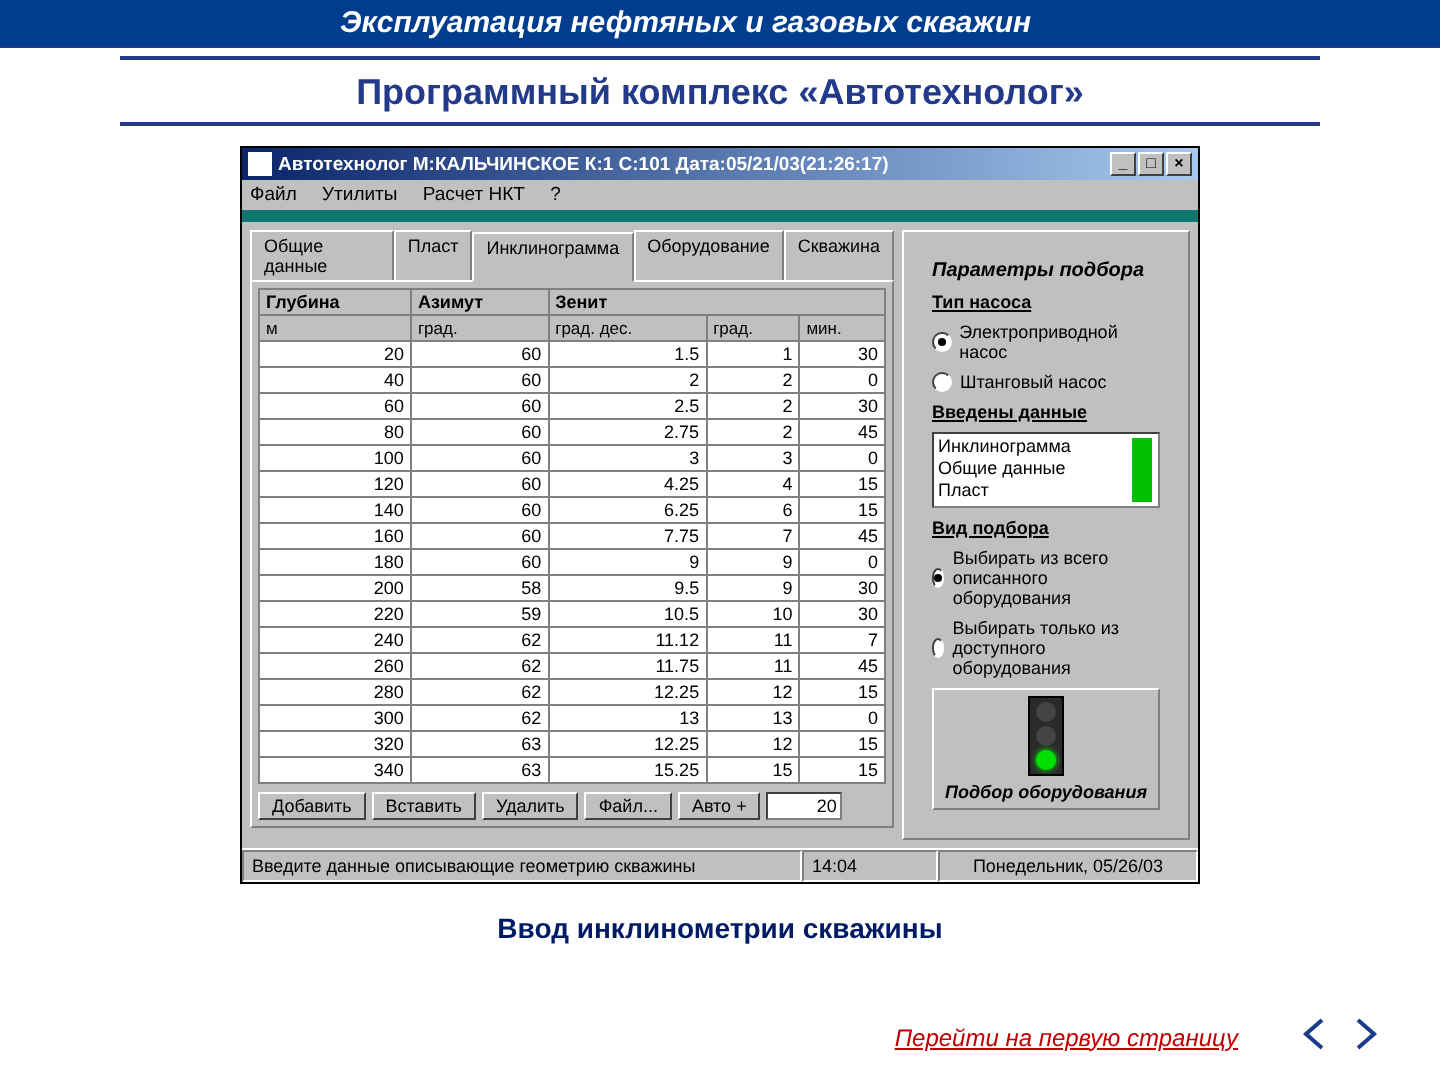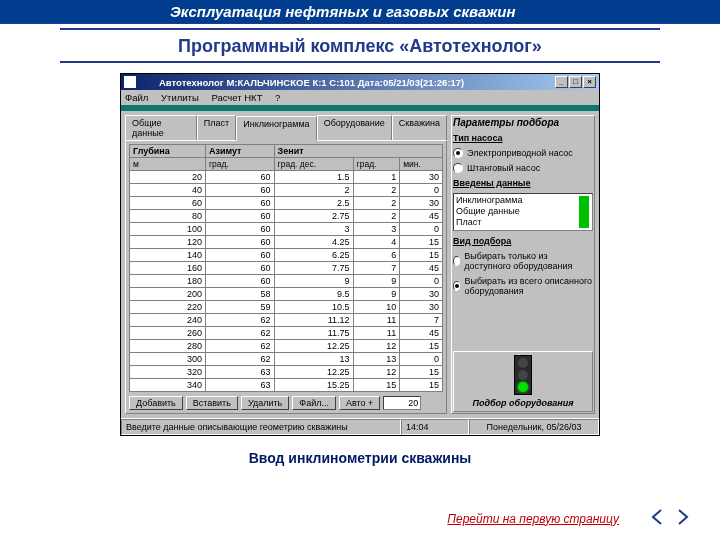--- a/index.html
+++ b/index.html
@@ -39,21 +39,20 @@
     font-size: 9.5px;
     font-family: "MS Sans Serif", Tahoma, sans-serif;
   }
   .titlebar {
     background: linear-gradient(to right, #0a246a, #a6caf0);
     color: #fff;
     padding: 2px 3px;
     display: flex;
     align-items: center;
     font-weight: bold;
-    gap: 20px;
   }
   .titlebar .icon {
     width: 12px; height: 12px; background: #fff; margin-right: 3px;
     display: inline-block;
   }
   .titlebar .title-text { flex: 1; font-size: 9.5px; }
   .titlebar .win-btns { display: flex; gap: 1px; }
   .titlebar .win-btn {
     width: 13px; height: 12px; background: #c0c0c0;
     border: 1px solid #fff; border-right-color:#404040; border-bottom-color:#404040;
@@ -112,21 +111,21 @@
   .num-field {
     background:#fff; border:1px solid #808080; border-top-color:#404040; border-left-color:#404040;
     width: 38px; height: 14px; font-size:9px; padding:0 2px; text-align:right;
   }
 
   .right-pane {
     width: 144px;
     border: 1px solid #808080;
     border-top-color:#fff; border-left-color:#fff;
     background:#c0c0c0;
-    padding: 1px;
+    padding: 14px;
     display:flex; flex-direction:column; gap:5px;
   }
   .section-title { font-style: italic; font-weight: bold; font-size: 10px; }
   .group-label { font-weight: bold; font-size: 9px; text-decoration: underline; }
   .radio-row { display:flex; align-items:center; gap:4px; font-size:9px; }
   .radio {
     width:10px; height:10px; border-radius:50%;
     border:1px solid #404040; border-right-color:#fff; border-bottom-color:#fff;
     background:#fff; display:inline-flex; align-items:center; justify-content:center;
   }
@@ -380,26 +379,26 @@
         <div class="items">
           <div>Инклинограмма</div>
           <div>Общие данные</div>
           <div>Пласт</div>
         </div>
         <div class="indicator"></div>
       </div>
 
       <div class="group-label">Вид подбора</div>
       <div class="radio-row">
+        <span class="radio checked"></span>
+        <span style="line-height:10px;">Выбирать из всего описанного оборудования</span>
+      </div>
+      <div class="radio-row">
         <span class="radio"></span>
         <span style="line-height:10px;">Выбирать только из доступного оборудования</span>
-      </div>
-      <div class="radio-row">
-        <span class="radio checked"></span>
-        <span style="line-height:10px;">Выбирать из всего описанного оборудования</span>
       </div>
 
       <div class="traffic-box">
         <div class="traffic">
           <div class="light"></div>
           <div class="light"></div>
           <div class="light green"></div>
         </div>
         <div class="traffic-label">Подбор оборудования</div>
       </div>

